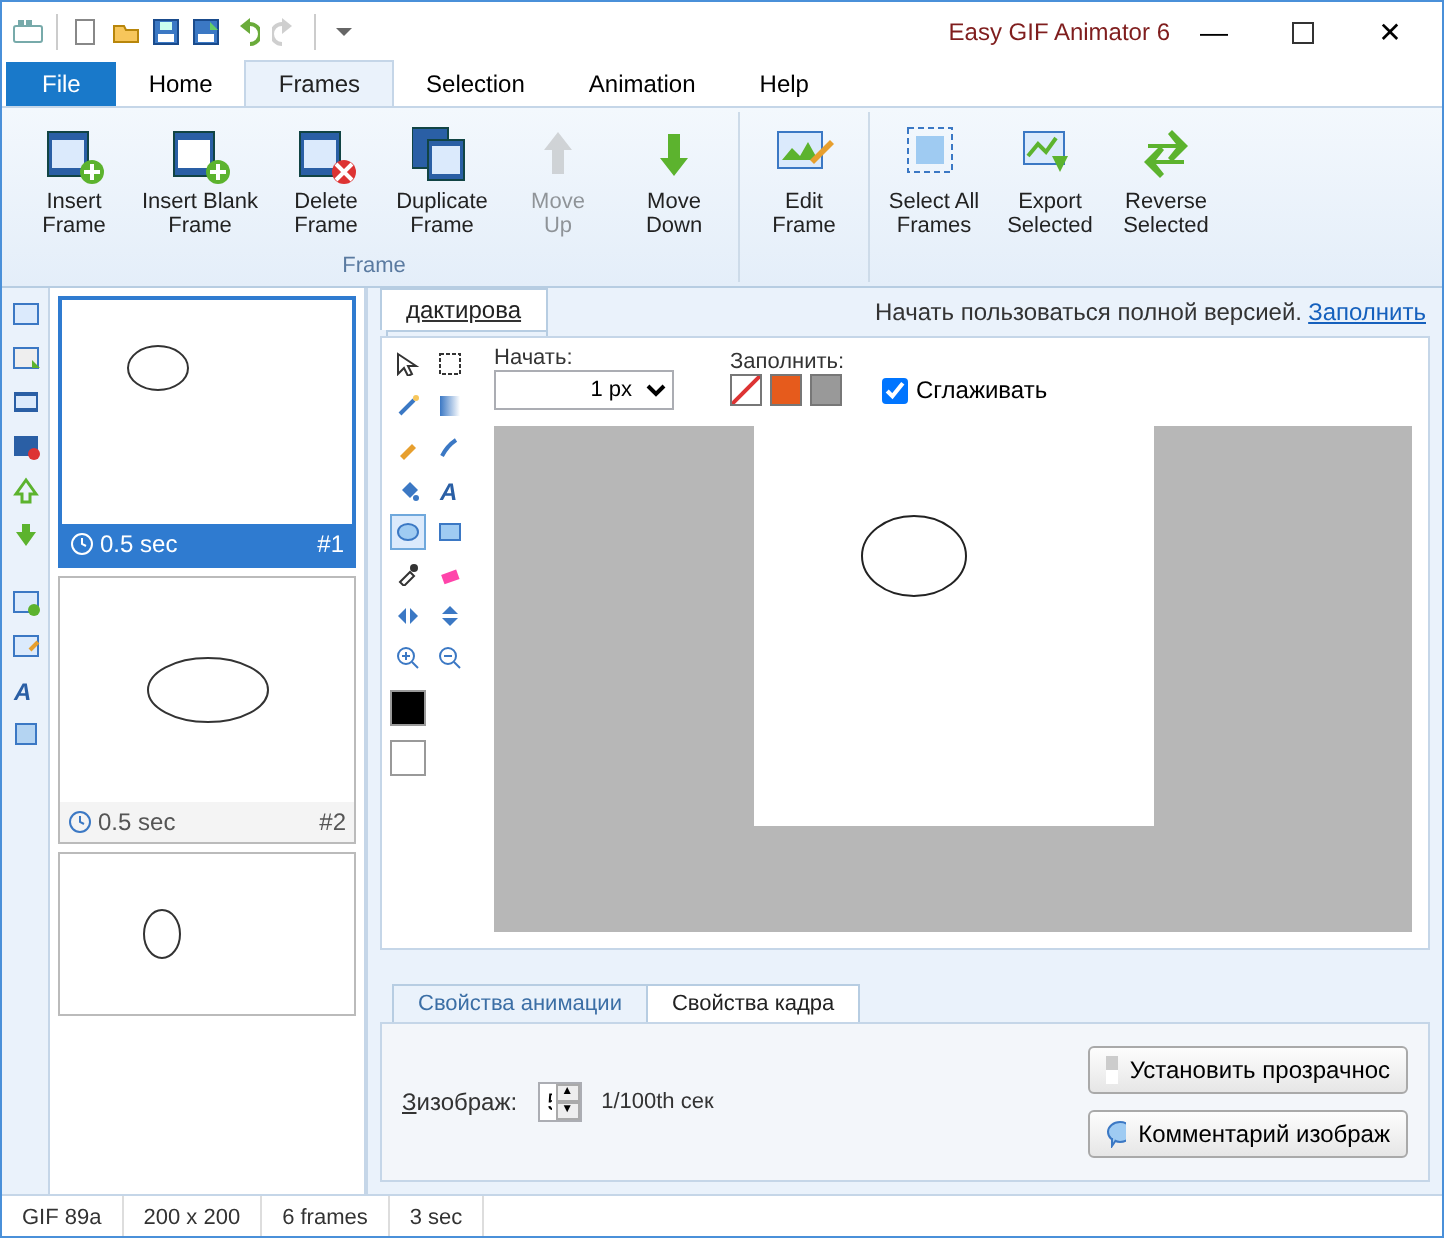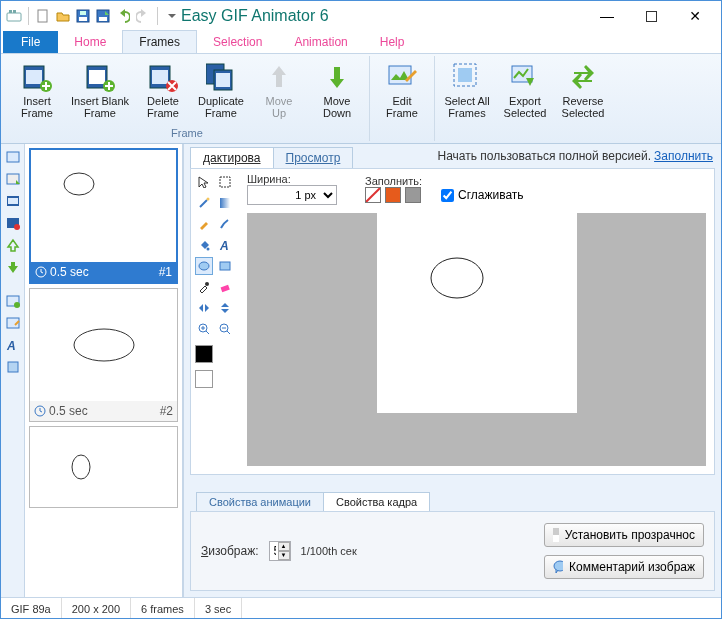--- a/index.html
+++ b/index.html
@@ -1,46 +1,46 @@
 <!DOCTYPE html>
 <html><head>
 <meta charset="utf-8">
 <style>
 * { box-sizing: border-box; margin: 0; padding: 0; font-family: "Segoe UI", Tahoma, sans-serif; font-size: 12px; }
 body { background: #fff; width: 722px; height: 619px; overflow: hidden; border: 1px solid #4a90d9; }
 .titlebar { height: 30px; display: flex; align-items: center; padding: 0 4px; background: #fff; }
 .titlebar .qat { display: flex; align-items: center; gap: 2px; }
 .titlebar .qat .sep { width: 1px; height: 18px; background: #ccc; margin: 0 3px; }
 .titlebar .tbtn { width: 18px; height: 18px; display: flex; align-items: center; justify-content: center; cursor: pointer; }
-.titlebar .title { flex: 1; text-align: left; font-size: 16px; color: #0f766e; }
+.titlebar .title { flex: 1; text-align: right; font-size: 12px; color: #7f1d1d; }
 .winbtn { width: 44px; height: 28px; display: flex; align-items: center; justify-content: center; cursor: pointer; font-size: 14px; }
 .tabs { height: 23px; display: flex; align-items: flex-end; background: #fff; border-bottom: 1px solid #c5d6e8; padding-left: 2px; }
 .filetab { background: #1979ca; color: #fff; padding: 4px 18px; font-size: 12px; cursor: pointer; }
-.tab { padding: 4px 16px; color: #ec4899; cursor: pointer; }
+.tab { padding: 4px 16px; color: #000000; cursor: pointer; }
 .tab.active { background: #eaf2fb; border: 1px solid #c5d6e8; border-bottom: none; color: #222; }
 .ribbon { height: 90px; background: linear-gradient(#f3f8fd,#e4eef9); border-bottom: 1px solid #b7cde2; display: flex; align-items: stretch; padding: 2px 4px; }
 .rgroup { display: flex; flex-direction: column; align-items: center; justify-content: flex-start; padding: 2px 4px; border-right: 1px solid #cddbe9; }
 .rgroup:last-child { border-right: none; }
 .rrow { display: flex; gap: 2px; }
 .rbtn { display: flex; flex-direction: column; align-items: center; justify-content: flex-start; width: 56px; padding: 2px 2px; cursor: pointer; border: 1px solid transparent; border-radius: 2px; }
 .rbtn.disabled { opacity: .45; cursor: default; }
 .ricon { width: 32px; height: 32px; display: flex; align-items: center; justify-content: center; }
 .rlabel { font-size: 11px; text-align: center; line-height: 12px; color: #222; margin-top: 2px; }
 .glabel { font-size: 11px; color: #5a7aa0; margin-top: auto; padding-top: 2px; text-align:center; width:100%; }
 .mainarea { display: flex; height: 453px; }
 .sidetools { width: 24px; background: #eaf2fb; border-right: 1px solid #c5d6e8; display: flex; flex-direction: column; align-items: center; padding-top: 4px; gap: 4px; }
 .sidebtn { width: 18px; height: 18px; cursor: pointer; display:flex; align-items:center; justify-content:center; }
 .framespanel { width: 158px; background: #fff; border-right: 1px solid #c5d6e8; overflow-y: scroll; padding: 4px; }
 .frame { border: 1px solid #bbb; margin-bottom: 4px; background:#fff; }
 .frame.selected { border: 2px solid #2f7bd0; }
 .frame .thumb { height: 112px; background:#fff; display:flex; align-items:center; justify-content:center; }
 .frame .info { height: 20px; background: #f4f4f4; display:flex; align-items:center; justify-content:space-between; padding:0 4px; font-size:11px; color:#555; }
 .frame.selected .info { background:#2f7bd0; color:#fff; }
 .editarea { flex:1; display:flex; flex-direction:column; background:#eaf2fb; border-left:1px solid #c5d6e8; }
-.edittabs { height:24px; display:flex; align-items:flex-end; padding-left:6px; }
+.edittabs { height:24px; display:flex; align-items:flex-end; padding-left:6px;flex-direction:column; }
 .etab { padding:3px 12px; border:1px solid #b7cde2; border-bottom:none; background:#eaf2fb; color:#3b6ea5; cursor:pointer; margin-right:-1px; font-size:11px; }
 .etab.active { background:#fff; color:#222; }
 .banner { flex:1; text-align:right; padding:4px 8px; font-size:11px; color:#333; }
 .banner a { color:#1560bd; text-decoration:underline; cursor:pointer; }
 .editbody { flex:1; background:#fff; border:1px solid #c5d6e8; margin:0 6px 6px 6px; display:flex; }
 .toolcol { width:48px; background:#fff; padding:4px; display:flex; flex-direction:column; gap:3px; }
 .toolrow { display:flex; gap:3px; }
 .tool { width:18px; height:18px; border:1px solid transparent; display:flex; align-items:center; justify-content:center; cursor:pointer; }
 .tool.sel { border:1px solid #6fa8dc; background:#dbeafc; }
 .swatches { display:flex; gap:2px; margin-top:4px; }
@@ -492,21 +492,21 @@
           <div class="sw" style="background:#000"></div>
         </div>
         <div class="swatches">
             <div class="sw" style="background:#fff"></div>
           </div>
       </div>
 
       <div class="canvaswrap">
         <div class="proprow">
           <div>
-            <div class="proplbl">Ширина:</div>
+            <div class="proplbl">Начать:</div>
             <select class="widthsel"><option>1 px</option></select>
           </div>
           <div style="margin-left:20px">
             <div class="proplbl">Заполнить:</div>
             <div style="display:flex;gap:4px;align-items:center">
               <div class="fillbox" style="background:#fff;position:relative">
                   <svg width="14" height="14" style="position:absolute;top:0;left:0">
                     <line x1="0" y1="14" x2="14" y2="0" stroke="#d33" stroke-width="2"></line>
                   </svg>
                 </div>

